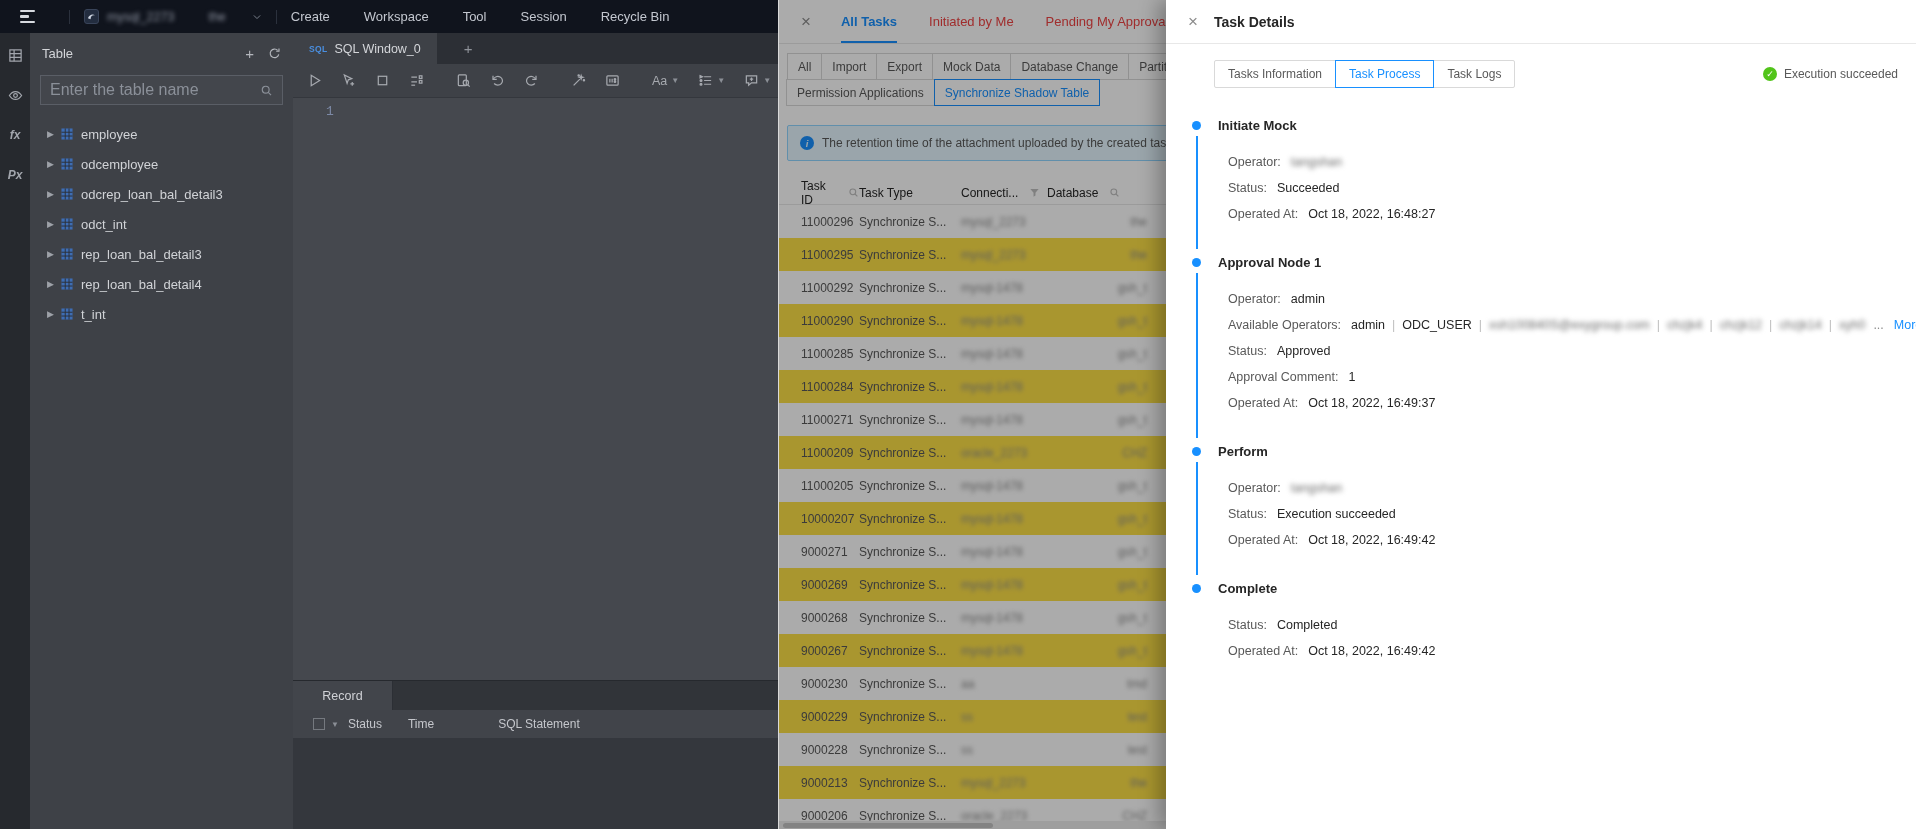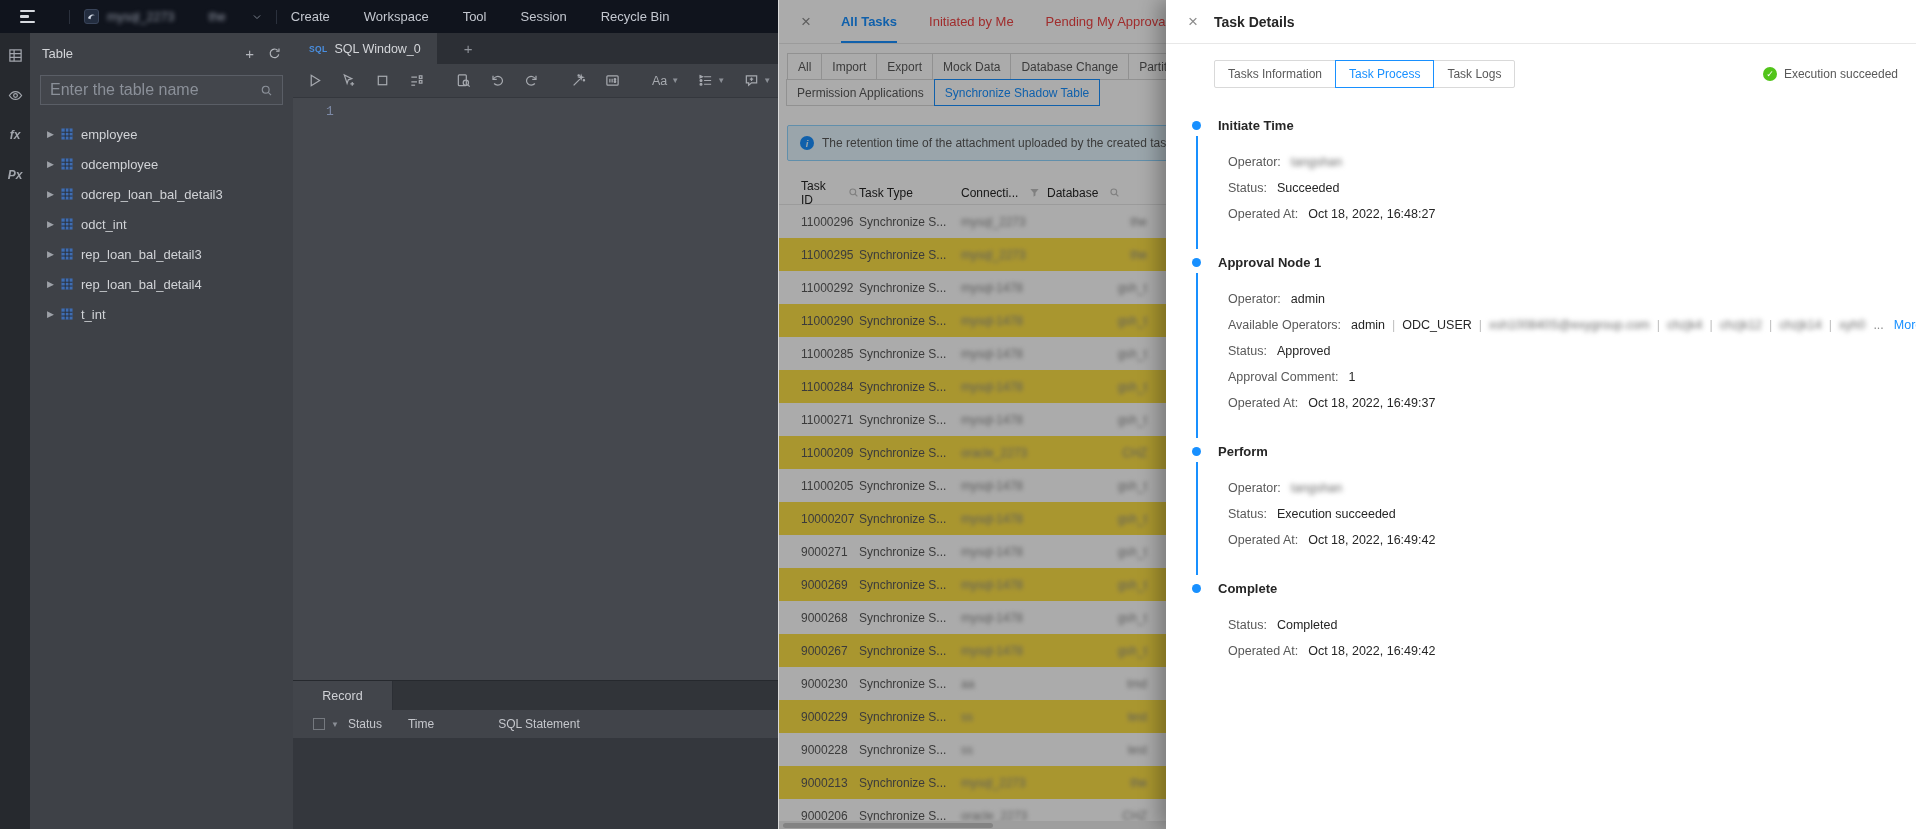--- a/index.html
+++ b/index.html
@@ -565,21 +565,21 @@
           <span class="seg-btn">Task Logs</span>
         </div>
       <div class="exec-badge">
         <span class="ok-ic">✓</span>
         <span>Execution succeeded</span>
       </div>
     </div>
     <div class="dw-timeline" id="timeline">
         <div class="step">
           <span class="step-dot"></span>
-          <div class="step-title">Initiate Time</div>
+          <div class="step-title">Initiate Mock</div>
           <div class="fields">
             <div class="field">
               <span class="flabel">Operator:</span>
               <span class="fvalue fv-blur">tangshan</span>
             </div>
             <div class="field">
               <span class="flabel">Status:</span>
               <span class="fvalue">Succeeded</span>
             </div>
             <div class="field">

